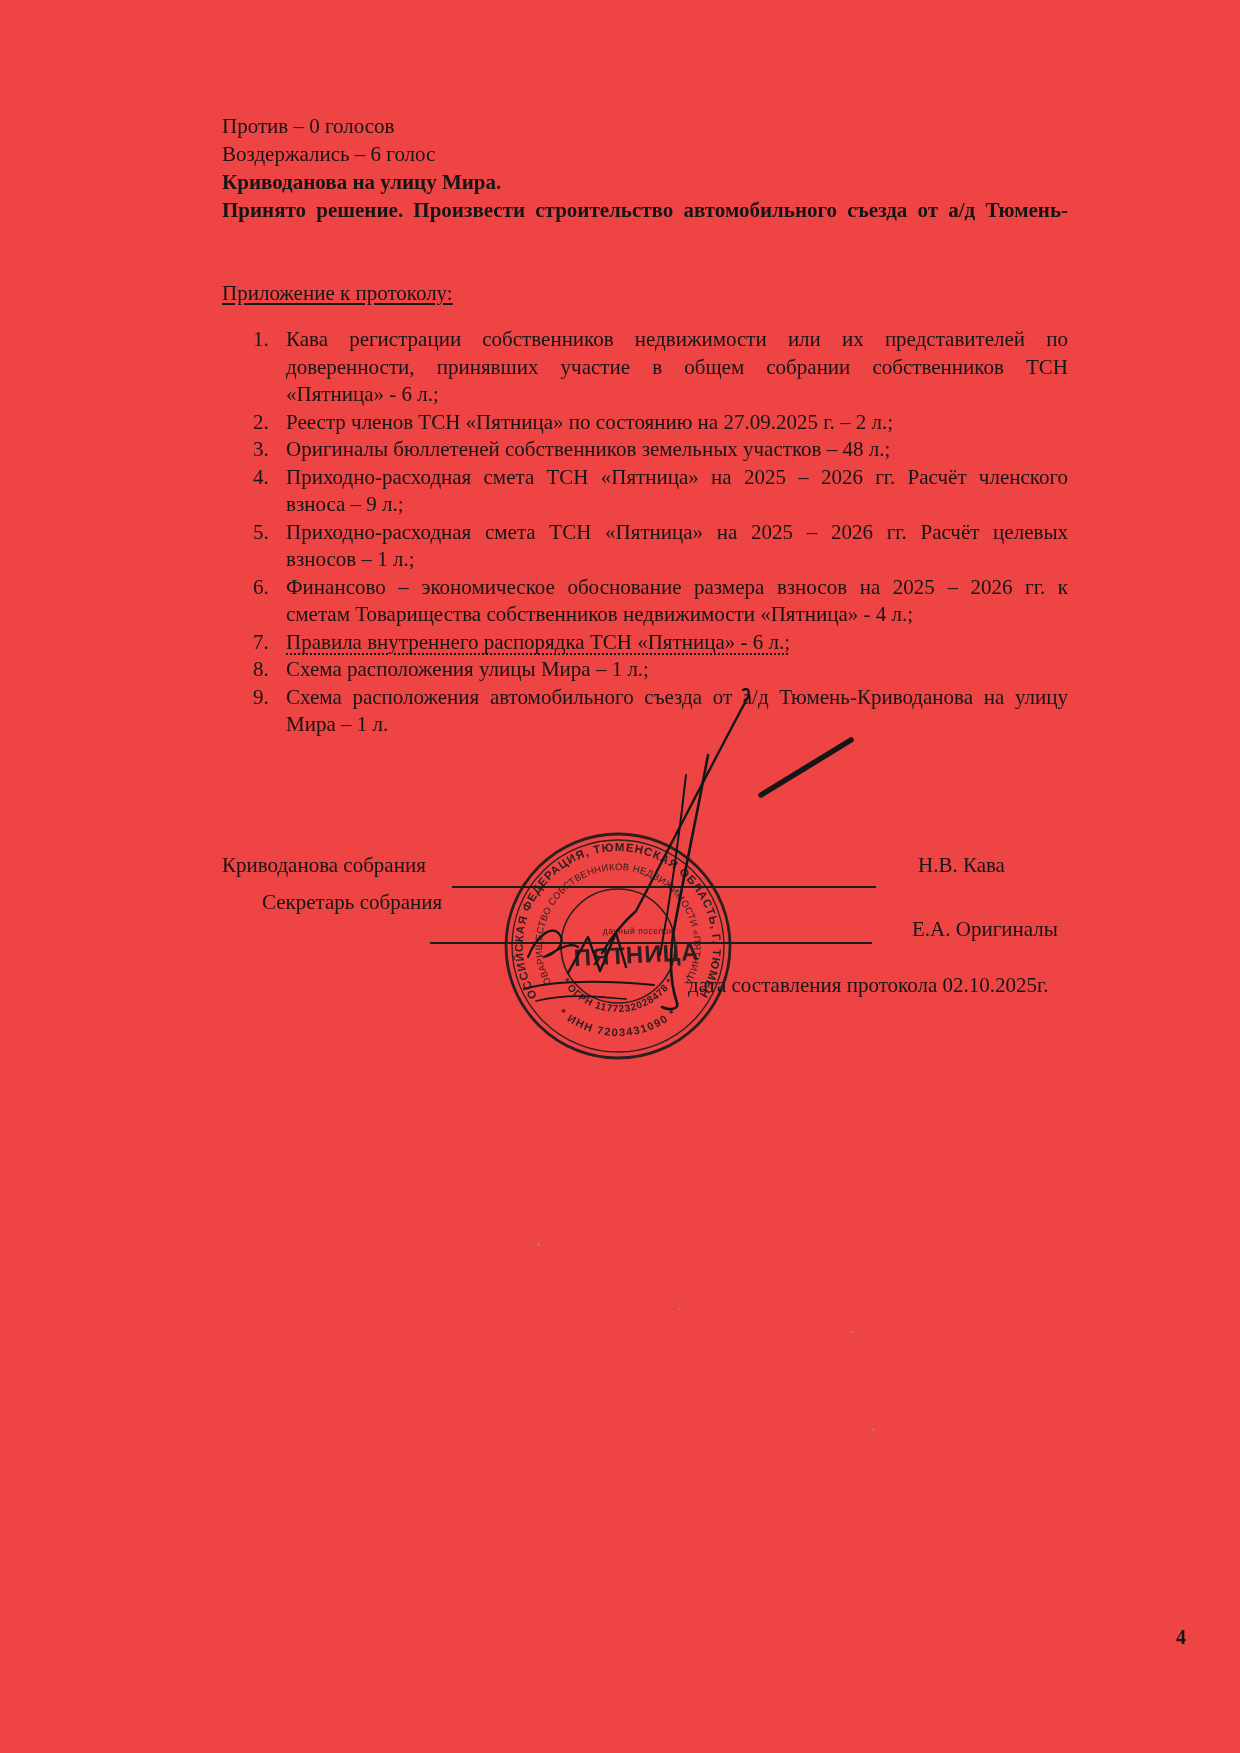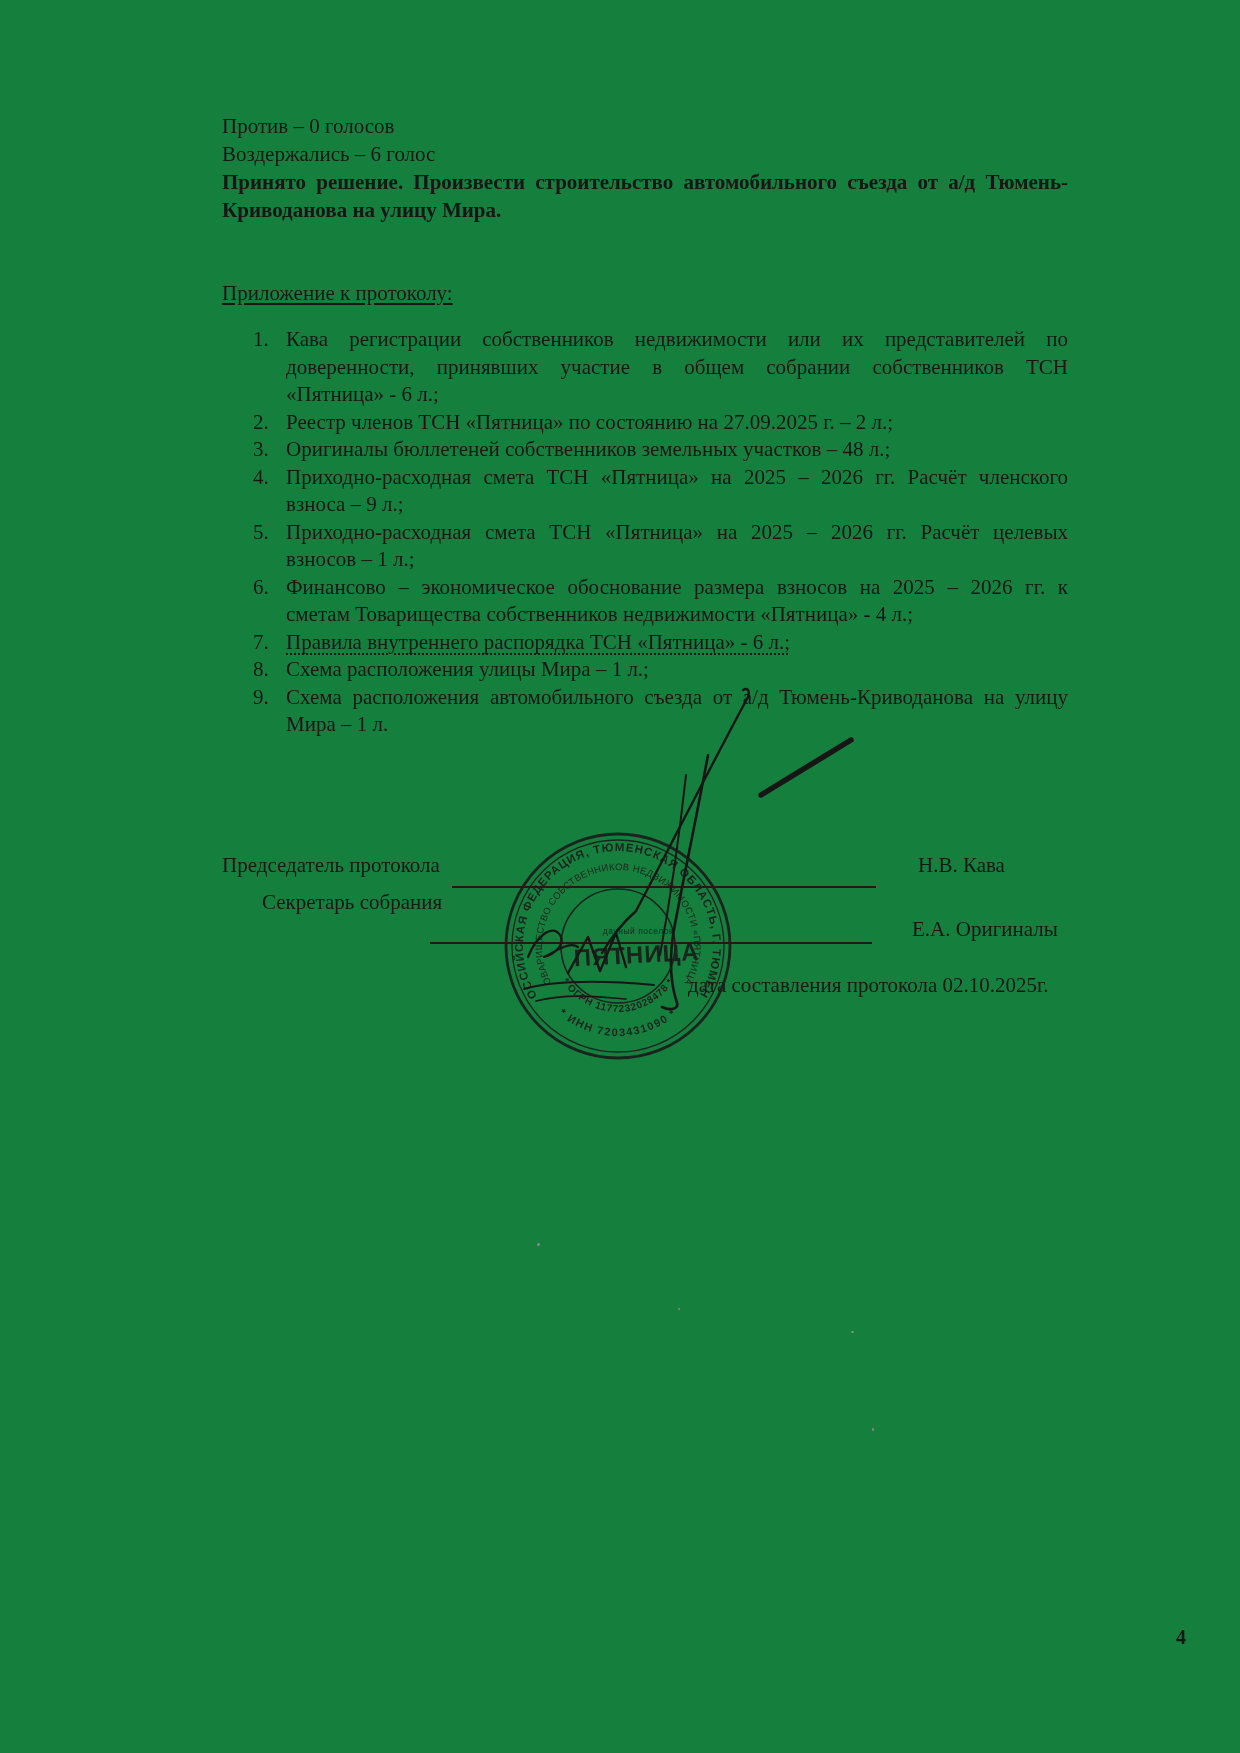--- a/index.html
+++ b/index.html
@@ -1,18 +1,18 @@
 <!DOCTYPE html>
 <html><head>
 <meta charset="utf-8">
 <style>
   * { margin:0; padding:0; box-sizing:border-box; }
   html,body { background:#ffffff; }
   .page {
-    position:relative; width:1240px; height:1753px; background:#15803d;
+    position:relative; width:1240px; height:1753px; background:#ef4444;
     font-family:"Liberation Serif", serif; color:#161616; font-size:21px;
     overflow:hidden;
   }
   
   .top-block { position:absolute; left:222px; top:112px; width:846px; line-height:28px; }
   .decision { font-weight:bold; }
   .stretch { text-align:justify; text-align-last:justify; }
   
   .attach-heading { position:absolute; left:222px; top:281px; text-decoration:underline; text-underline-offset:3px; }
   
@@ -41,22 +41,22 @@
   .s4 { left:872px; top:1428px; width:2px; height:3px; }
 </style>
 </head>
 <body>
 
 <div class="page">
 
   <div class="top-block">
     <div>Против – 0 голосов</div>
     <div>Воздержались – 6 голос</div>
+    <div class="decision">Криводанова на улицу Мира.</div>
     <div class="decision stretch">Принято решение. Произвести строительство автомобильного съезда от а/д Тюмень-</div>
-    <div class="decision">Криводанова на улицу Мира.</div>
   </div>
 
   <div class="attach-heading">Приложение к протоколу:</div>
 
   <div class="attach-list">
 
     <div class="item">
       <span class="num">1.</span>
       <div class="body">
         <div class="stretch">Кава регистрации собственников недвижимости или их представителей по</div>
@@ -120,21 +120,21 @@
     <div class="item">
       <span class="num">9.</span>
       <div class="body">
         <div class="stretch">Схема расположения автомобильного съезда от а/д Тюмень-Криводанова на улицу</div>
         <div>Мира – 1 л.</div>
       </div>
     </div>
 
   </div>
 
-  <div class="sig-label-1">Председатель протокола</div>
+  <div class="sig-label-1">Криводанова собрания</div>
   <div class="sig-line-1"></div>
   <div class="sig-name-1">Н.В. Кава</div>
 
   <div class="sig-label-2">Секретарь собрания</div>
   <div class="sig-line-2"></div>
   <div class="sig-name-2">Е.А. Оригиналы</div>
 
   <div class="date-line">дата составления протокола 02.10.2025г.</div>
 
   <svg class="seal-svg" viewBox="0 0 460 420" font-family="Liberation Sans, sans-serif" fill="#1c1c1c">

